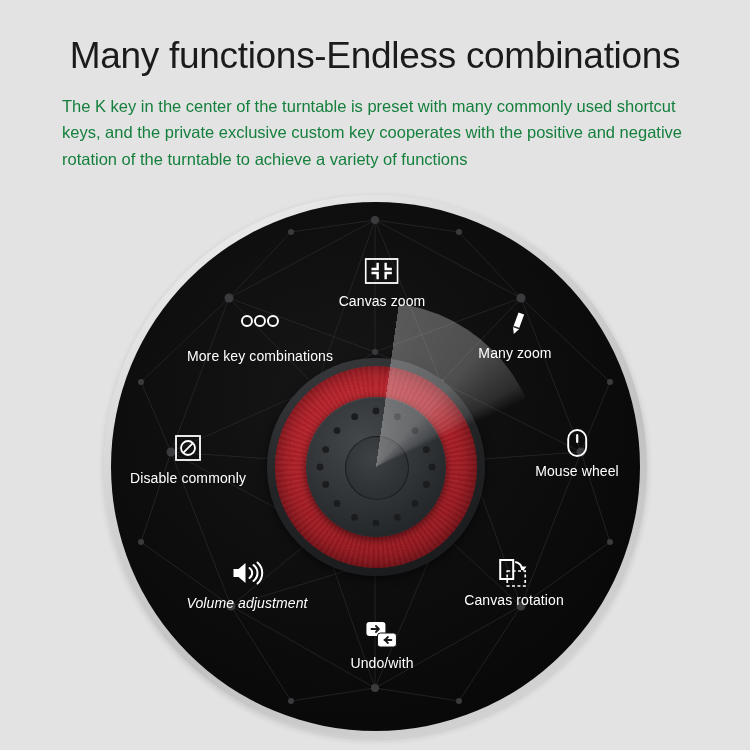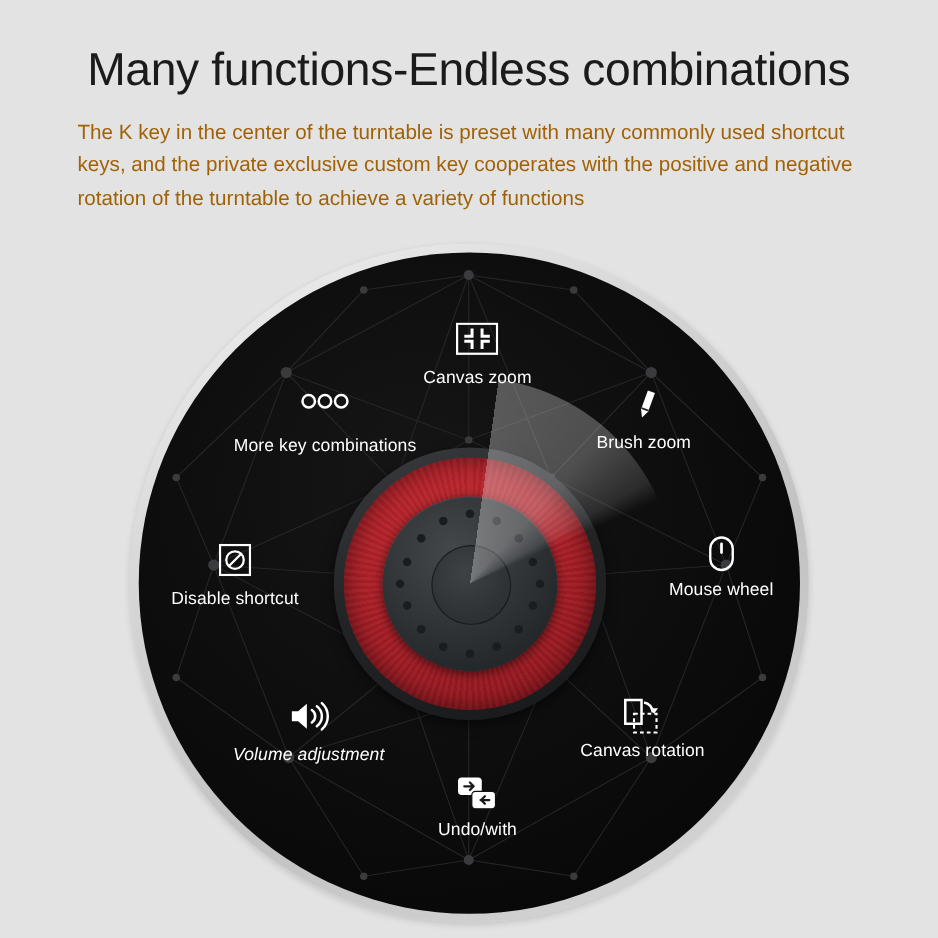--- a/index.html
+++ b/index.html
@@ -22,21 +22,21 @@
     letter-spacing:-0.3px;
     margin:0;
     padding-top:36px;
     line-height:1.1;
   }
   .subtitle{
     margin:0;
     padding:16px 62px 0 62px;
     font-size:16.5px;
     line-height:1.62;
-    color:#a16207;
+    color:#15803d;
     font-weight:400;
     text-align:left;
   }
 
   
   .disc-wrap{
     position:absolute;
     left:104px;top:195px;
     width:543px;height:543px;
   }
@@ -237,21 +237,21 @@
 
       <div class="feature" style="left:404px;top:108px;">
         <span class="ico">
           <svg width="28" height="28" viewBox="0 0 28 28">
             <g transform="rotate(20 14 14)">
               <path d="M13 2 h6 v16 l-3 6 l-3 -6 Z" fill="#fff"></path>
               <path d="M13 17 h6" stroke="#2a2a2a" stroke-width="1.4"></path>
             </g>
           </svg>
         </span>
-        <span class="lbl">Brush zoom</span>
+        <span class="lbl">Many zoom</span>
       </div>
 
       <div class="feature" style="left:466px;top:226px;">
         <span class="ico">
           <svg width="22" height="30" viewBox="0 0 22 30">
             <rect x="2" y="2" width="18" height="26" rx="9" ry="9" fill="none" stroke="#fff" stroke-width="1.9"></rect>
             <line x1="11" y1="7" x2="11" y2="14" stroke="#fff" stroke-width="2.2" stroke-linecap="round"></line>
           </svg>
         </span>
         <span class="lbl">Mouse wheel</span>
@@ -294,21 +294,21 @@
       </div>
 
       <div class="feature" style="left:77px;top:233px;">
         <span class="ico">
           <svg width="26" height="26" viewBox="0 0 26 26">
             <rect x="1" y="1" width="24" height="24" fill="none" stroke="#fff" stroke-width="1.8"></rect>
             <circle cx="13" cy="13" r="7" fill="none" stroke="#fff" stroke-width="1.8"></circle>
             <line x1="8.2" y1="17.8" x2="17.8" y2="8.2" stroke="#fff" stroke-width="1.8"></line>
           </svg>
         </span>
-        <span class="lbl">Disable shortcut</span>
+        <span class="lbl">Disable commonly</span>
       </div>
 
       <div class="feature" style="left:149px;top:111px;text-align:center;">
         <span class="ico">
           <svg width="42" height="16" viewBox="0 0 42 16">
             <circle cx="8" cy="8" r="5" fill="none" stroke="#fff" stroke-width="2"></circle>
             <circle cx="21" cy="8" r="5" fill="none" stroke="#fff" stroke-width="2"></circle>
             <circle cx="34" cy="8" r="5" fill="none" stroke="#fff" stroke-width="2"></circle>
           </svg>
         </span>

